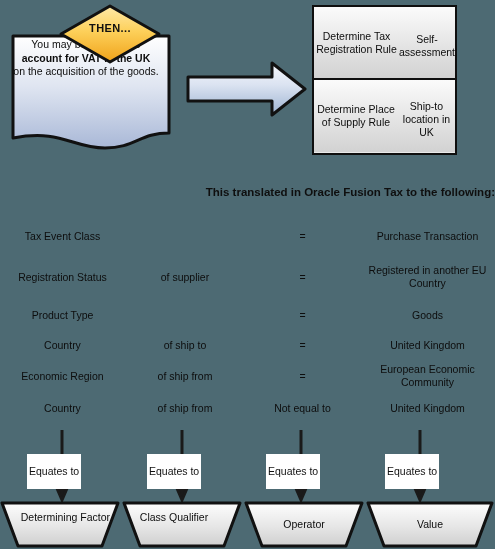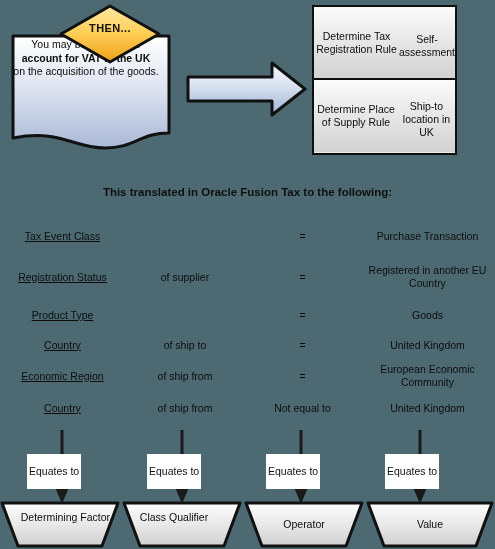--- a/index.html
+++ b/index.html
@@ -43,33 +43,33 @@
     background:linear-gradient(to bottom,#fbfbfb 0%,#e4e4e4 55%,#d2d2d2 100%);
     display:flex;flex-direction:row;align-items:center;justify-content:center;
     text-align:center;font-size:10.5px;line-height:13px;color:#0d0d0d;
   }
   .rb-cell.top{height:73px;border-bottom:2.5px solid #0f0f0f;}
   .rb-cell.bottom{height:72px;}
   .rb-sub{margin-top:7px;}
 
   
   #mid-title{
-    position:absolute;left:0;top:186px;width:495px;text-align:center;
+    position:absolute;left:0;top:186px;width:495px;text-align:right;
     font-size:11.5px;font-weight:bold;color:#0f0f0f;
   }
 
   
   #grid{position:absolute;left:0;top:218px;width:495px;}
   .grow{display:flex;width:495px;align-items:center;}
   .gcell{text-align:center;font-size:10.5px;line-height:13px;color:#0d0d0d;}
   .c1{width:125px;}
   .c2{width:120px;}
   .c3{width:115px;}
   .c4{width:135px;}
-  .c1{margin-left:0px;text-decoration:underline;}
+  .c1{margin-left:0px;}
 
   
   #connectors{position:absolute;left:0;top:428px;width:495px;height:75px;}
   .eq-label{
     position:absolute;background:#ffffff;color:#111;
     font-size:10.5px;line-height:13px;padding:11px 2px;
     white-space:nowrap;
   }
 
   

